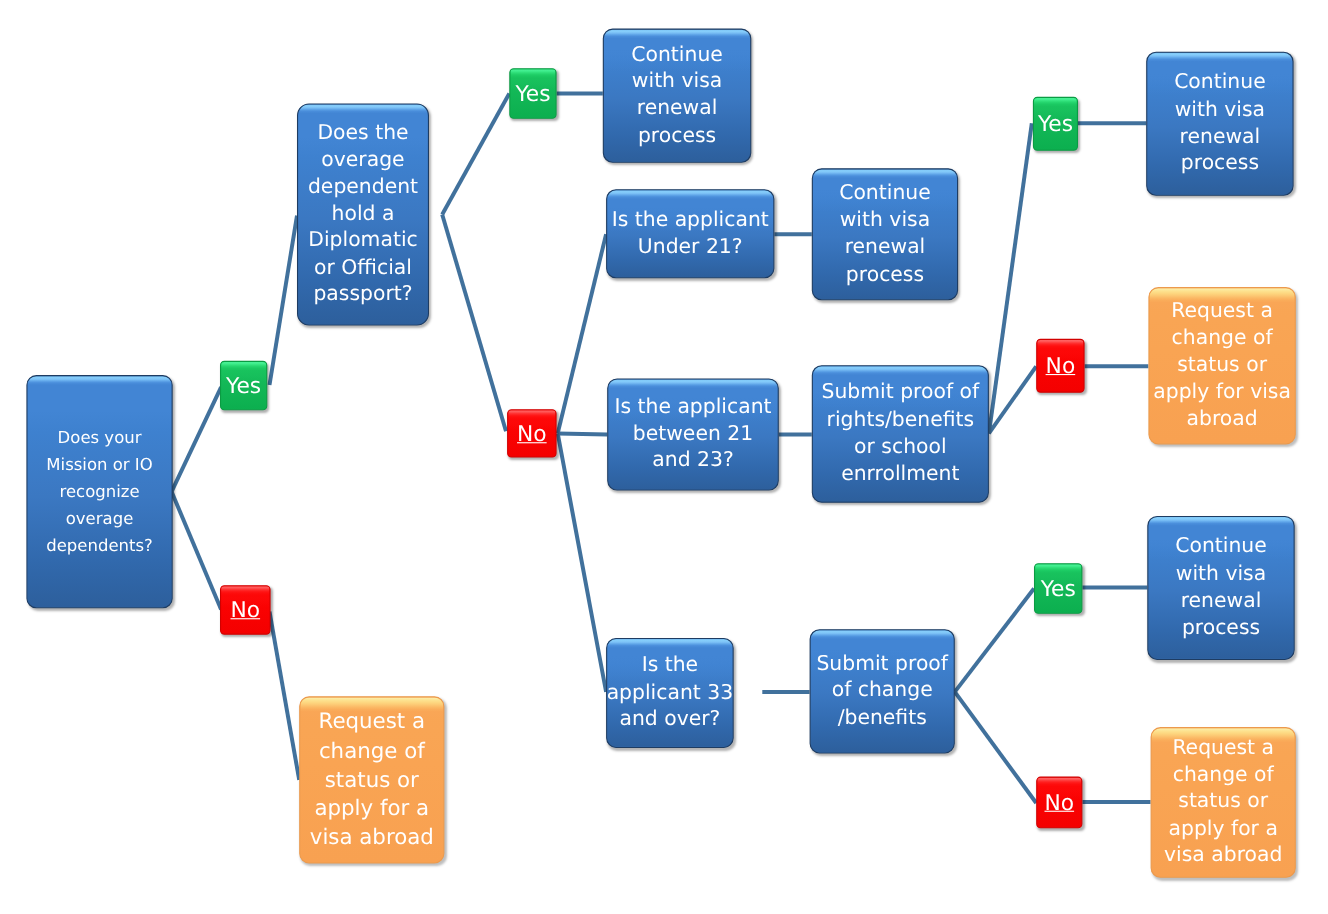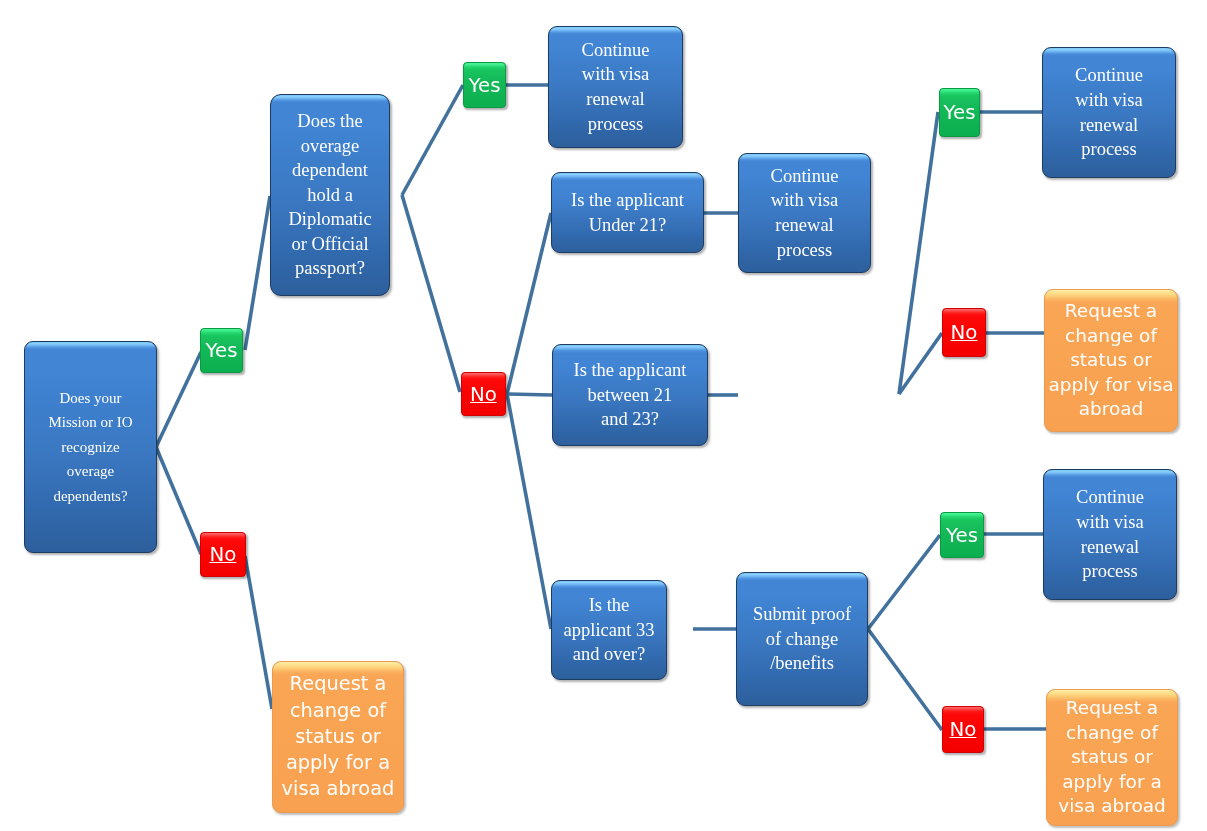--- a/index.html
+++ b/index.html
@@ -13,28 +13,28 @@
         align-items:center;justify-content:center;text-align:center;
         color:#fff;border-radius:9px;}
   .node .ln{display:block;white-space:pre;}
   .blue{background-color:#3d7cc9;
         background-image:linear-gradient(180deg,
           #7ec5f6 0px, #86cefb 1.5px, #79bef5 3px, #5ea4e8 4.5px,
           #4a8edb 6px, #4285d4 8px, #4285d4 14px, transparent 38px),
         linear-gradient(180deg, #4285d4 0%, #4285d4 15%, #3e81cf 24%,
           #3b78c2 52%, #3169ad 80%, #2d5f9c 100%);
         border:1px solid #1e3c62;
-        box-shadow:1.5px 2px 2.2px rgba(0,0,0,0.30);font-family:Liberation Serif, serif;}
+        box-shadow:1.5px 2px 2.2px rgba(0,0,0,0.30);}
   .orange{background-color:#f9a453;
         background-image:linear-gradient(180deg,
           #fdf0b0 0px, #fce89b 1.5px, #fde08c 3px, #fdd57e 5px,
           #fcc772 7px, #fbb864 9px, #faac5a 11px, #f9a656 13px, transparent 20px),
         linear-gradient(180deg, #f9a655 0%, #f9a453 40%, #f8a151 100%);
         border:1px solid #ec9a4d;
-        box-shadow:1.5px 2px 2.2px rgba(0,0,0,0.26);margin-top:28px;}
+        box-shadow:1.5px 2px 2.2px rgba(0,0,0,0.26);}
   .green{background-color:#14bb5b;
         background-image:linear-gradient(180deg,
           #4af196 0px, #40ee8e 1.5px, #2fdf79 3px, #22d26a 4.5px,
           #1bc962 6px, #18c25d 8px, transparent 18px),
         linear-gradient(180deg, #18c25e 0%, #13b857 45%, #0caf4f 100%);
         border:1px solid #0a9c43;border-radius:4px;
         box-shadow:1.5px 2px 2.2px rgba(0,0,0,0.32);}
   .red{background-color:#fb0505;
         background-image:linear-gradient(180deg,
           #ff6868 0px, #ff5454 1.5px, #ff3131 3px, #ff1a1a 4.5px,
@@ -121,20 +121,28 @@
       <span class="ln">process</span>
     </div>
   </div>
   <div class="node blue" style="left:552px;top:344px;width:156px;height:102px;font-size:18.5px;line-height:24.6px;">
     <div class="txt">
       <span class="ln">Is the applicant</span>
       <span class="ln">between 21</span>
       <span class="ln">and 23?</span>
     </div>
   </div>
+  <div class="node blue" style="left:738px;top:332px;width:161px;height:125px;font-size:18.5px;line-height:24.6px;">
+    <div class="txt">
+      <span class="ln">Submit proof of</span>
+      <span class="ln">rights/benefits</span>
+      <span class="ln">or school</span>
+      <span class="ln">enrrollment</span>
+    </div>
+  </div>
   <div class="node blue" style="left:1042px;top:47px;width:134px;height:131px;font-size:18.5px;line-height:24.6px;">
     <div class="txt">
       <span class="ln">Continue</span>
       <span class="ln">with visa</span>
       <span class="ln">renewal</span>
       <span class="ln">process</span>
     </div>
   </div>
   <div class="node orange" style="left:1044px;top:261px;width:134px;height:143px;font-size:18.5px;line-height:24.6px;">
     <div class="txt">
@@ -145,21 +153,21 @@
       <span class="ln">abroad</span>
     </div>
   </div>
   <div class="node blue" style="left:551px;top:580px;width:116px;height:100px;font-size:18.5px;line-height:24.6px;">
     <div class="txt">
       <span class="ln">Is the</span>
       <span class="ln">applicant 33</span>
       <span class="ln">and over?</span>
     </div>
   </div>
-  <div class="node blue" style="left:736px;top:572px;width:132px;height:134px;font-size:18.5px;line-height:24.6px;">
+  <div class="node blue" style="left:736px;top:572px;width:132px;height:113px;font-size:18.5px;line-height:24.6px;">
     <div class="txt">
       <span class="ln">Submit proof</span>
       <span class="ln">of change</span>
       <span class="ln">/benefits</span>
     </div>
   </div>
   <div class="node blue" style="left:1043px;top:469px;width:134px;height:131px;font-size:18.5px;line-height:24.6px;">
     <div class="txt">
       <span class="ln">Continue</span>
       <span class="ln">with visa</span>

